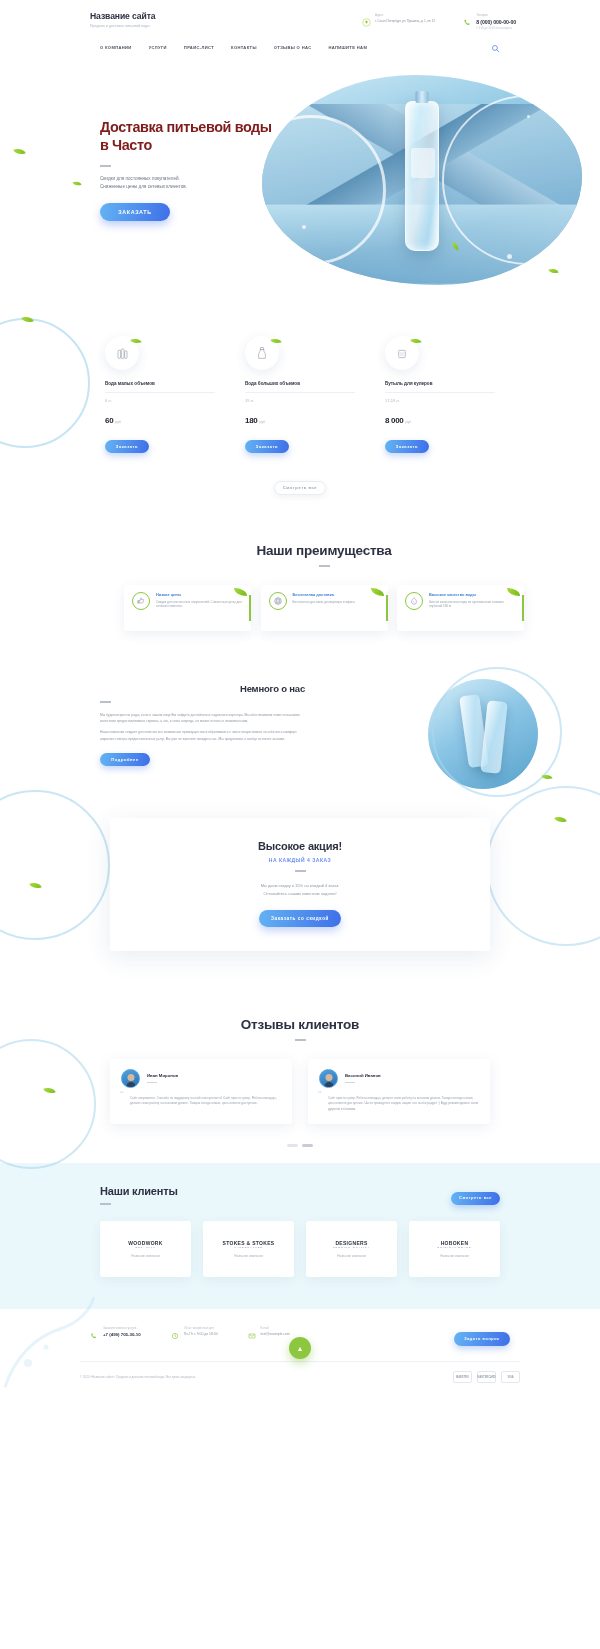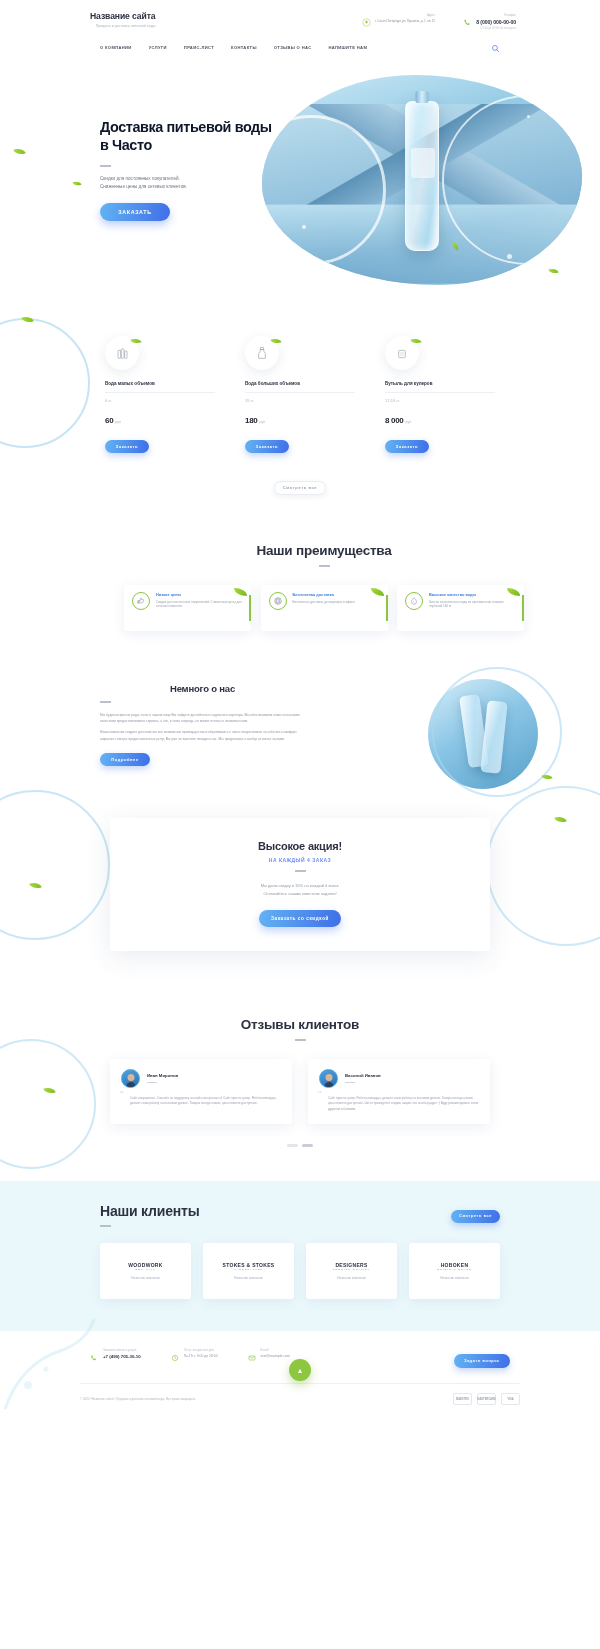--- a/index.html
+++ b/index.html
@@ -10,40 +10,40 @@
     color: #2d3142;
     width: 600px;
     overflow-x: hidden;
   }
   .page { width: 600px; position: relative; }
   .dash { width: 11px; height: 2px; background: #b9c0cc; display: block; }
   .sec-title {
     font-size: 13.5px; font-weight: bold; color: #2d3142;
     letter-spacing: -0.2px; text-align: center;
   }
-  .sec-title-left { text-align: center; }
+  .sec-title-left { text-align: right; }
   .btn {
     display: inline-flex; align-items: center; justify-content: center;
     color: #fff; border: none; cursor: pointer;
     background: linear-gradient(100deg,#63b3f3 0%,#3f6fe8 100%);
     border-radius: 40px; font-weight: bold; letter-spacing: .6px;
     font-family: "Liberation Sans", sans-serif;
   }
   .btn-hero { width: 70px; height: 18px; font-size: 5.4px; box-shadow: 0 4px 9px rgba(63,111,232,.35); }
   .btn-card { width: 44px; height: 13px; font-size: 4px; box-shadow: 0 3px 7px rgba(63,111,232,.3); }
   .btn-ghost {
     background: #fff; color: #9aa3b2; border: 1px solid #e9edf3;
     width: 52px; height: 14px; font-size: 4px; box-shadow: 0 2px 6px rgba(30,50,90,.07);
   }
   .btn-wide { width: 82px; height: 17px; font-size: 4.6px; box-shadow: 0 4px 9px rgba(63,111,232,.3); }
   .btn-sm { width: 49px; height: 13px; font-size: 3.8px; box-shadow: 0 3px 7px rgba(63,111,232,.3); }
 
   
   .header { height: 63px; position: relative; z-index: 20; background: #fff; }
-  .hdr-top { display: flex; align-items: flex-start; padding: 11px 84px 0 90px; text-align: right; }
+  .hdr-top { display: flex; align-items: flex-start; padding: 11px 84px 0 90px; }
   .brand-name { font-size: 8.6px; font-weight: bold; letter-spacing: -.1px; }
   .brand-sub { font-size: 3.4px; color: #a9b0bd; margin-top: 3px; letter-spacing: .1px; }
   .hdr-contacts { display: flex; margin-left: auto; gap: 28px; padding-top: 2px; }
   .hc { display: flex; gap: 4px; }
   .hc-ico { width: 9px; height: 9px; flex: none; }
   .hc-lab { font-size: 2.9px; color: #b4bac6; margin-bottom: 1.5px; }
   .hc-val { font-size: 5.2px; font-weight: bold; color: #2d3142; letter-spacing: -.1px; }
   .hc-val.thin { font-size: 3.2px; font-weight: normal; color: #8f97a5; line-height: 1.5; }
   .hc-note { font-size: 2.6px; color: #c2c7d1; margin-top: 2px; }
   .nav { display: flex; align-items: center; padding: 9px 100px 0 100px; gap: 17px; }
@@ -92,21 +92,21 @@
     position: absolute; border-radius: 50%; border: 2px solid rgba(255,255,255,.72);
     pointer-events: none;
   }
   .drop { position: absolute; border-radius: 50%; background: rgba(255,255,255,.75); }
   .leaf {
     position: absolute; width: 11px; height: 7px;
     background: linear-gradient(120deg,#a8d93c,#7cc020);
     border-radius: 0 100% 0 100%; transform: rotate(-18deg);
   }
   .hero-text { position: absolute; left: 100px; top: 55px; width: 200px; z-index: 6; }
-  .hero-h1 { font-size: 14.4px; font-weight: bold; line-height: 1.28; letter-spacing: -.4px; color: #0f172a; }
+  .hero-h1 { font-size: 14.4px; font-weight: bold; line-height: 1.28; letter-spacing: -.4px; color: #7f1d1d; }
   .hero-p { font-size: 4.6px; color: #6d7483; line-height: 1.75; margin-top: 8px; }
 
   
   .products { position: relative; padding: 28px 0 22px; }
   .prod-grid { display: flex; justify-content: space-between; width: 390px; margin: 0 auto; }
   .prod { width: 110px; }
   .prod-ico-ring {
     width: 34px; height: 34px; border-radius: 50%; background: #fff;
     box-shadow: 0 3px 12px rgba(40,70,120,.10);
     display: flex; align-items: center; justify-content: center; position: relative;
@@ -158,21 +158,21 @@
   .promo-card {
     width: 380px; margin: 0 auto; background: #fff; border-radius: 3px;
     box-shadow: 0 6px 26px rgba(40,70,120,.10);
     padding: 22px 0 24px; text-align: center; position: relative; z-index: 3;
   }
   .promo-h { font-size: 11px; font-weight: bold; letter-spacing: -.2px; }
   .promo-sub { font-size: 5px; font-weight: bold; color: #6b8df0; letter-spacing: .5px; margin-top: 5px; text-transform: uppercase; }
   .promo-p { font-size: 4px; color: #8f96a4; line-height: 1.85; margin-top: 10px; }
 
   
-  .reviews { padding: 26px 0 34px; position: relative; }
+  .reviews { padding: 26px 0 16px; position: relative; }
   .rev-grid { display: flex; justify-content: space-between; width: 380px; margin: 18px auto 0; }
   .rev-card {
     width: 182px; background: #fff; border-radius: 3px;
     box-shadow: 0 3px 14px rgba(40,70,120,.09);
     padding: 10px 11px 12px; position: relative;
   }
   .rev-head { display: flex; align-items: center; gap: 7px; }
   .rev-av {
     width: 19px; height: 19px; border-radius: 50%;
     background: linear-gradient(160deg,#4fa3dd,#2a6fb5);
@@ -519,21 +519,21 @@
 
     <div class="dots">
       <span class="dot"></span>
       <span class="dot on"></span>
     </div>
   </div>
 
   <div class="clients">
     <div class="cl-head">
       <div>
-        <div class="sec-title sec-title-left" style="font-size:14px;">Наши клиенты</div>
+        <div class="sec-title sec-title-left" style="font-size:11px;">Наши клиенты</div>
         <span class="dash" style="margin:6px 0 0;"></span>
       </div>
       <div class="f-btn-wrap">
         <button class="btn btn-sm">Смотреть все</button>
       </div>
     </div>
 
     <div class="cl-grid">
       <div class="cl-card">
         <div class="cl-logo">

